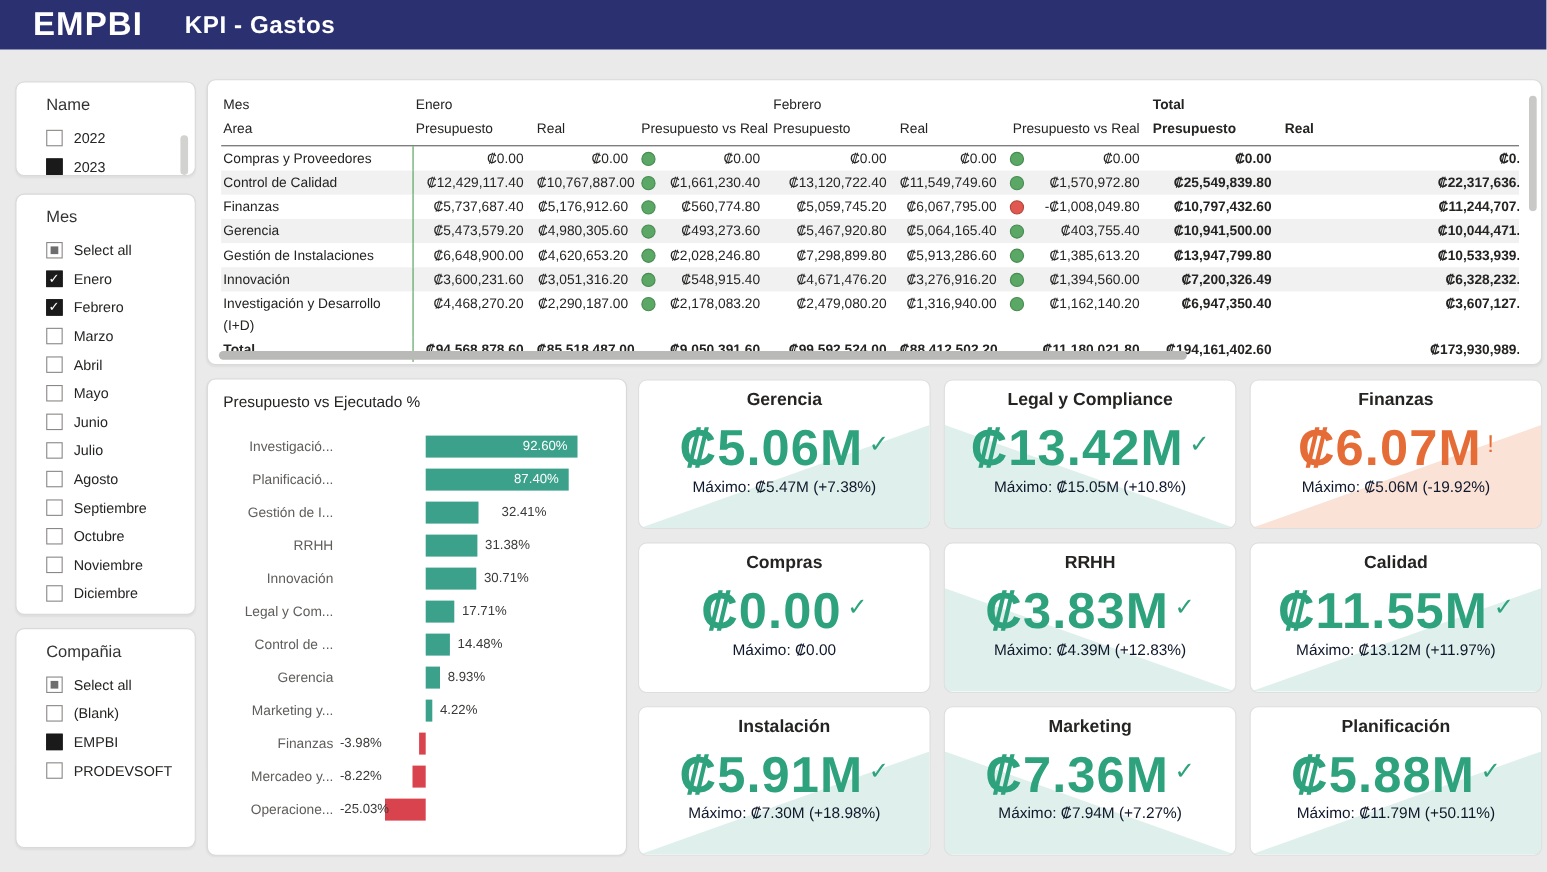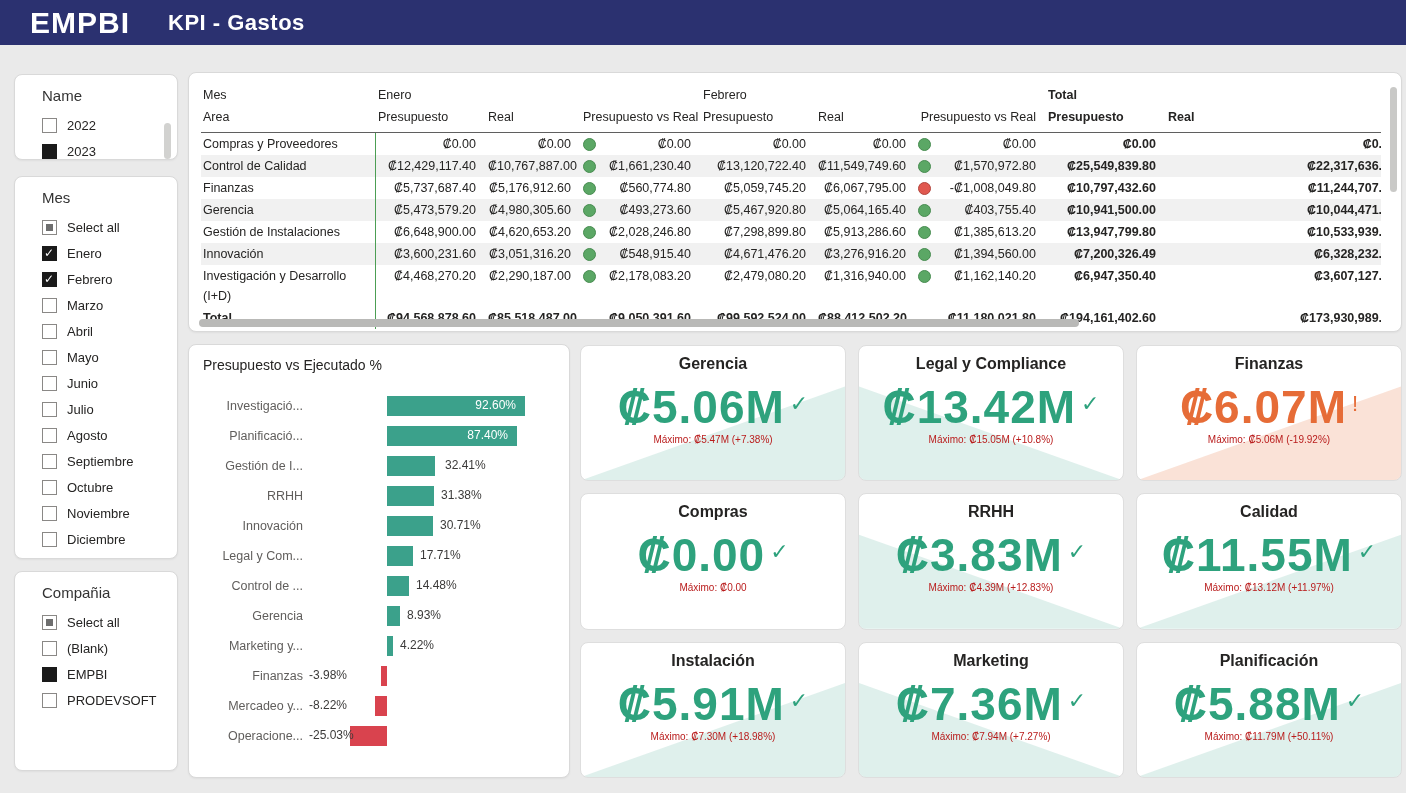--- a/index.html
+++ b/index.html
@@ -67,21 +67,21 @@
   .kpi-tri { position:absolute; left:0; right:0; top:30px; bottom:0; }
   .kpi-tri.up { clip-path:polygon(0 100%, 100% 10%, 100% 100%); }
   .kpi-tri.down { clip-path:polygon(0 10%, 0 100%, 100% 100%); }
   .kpi-tri.g { background:rgba(59,161,139,.16); }
   .kpi-tri.o { background:rgba(230,108,55,.20); }
   .kpi-title { position:relative; font-size:16px; font-weight:600; color:#252423; }
   .kpi-value { position:relative; font-size:46px; font-weight:700; margin-top:2px; line-height:58px; letter-spacing:1px; }
   .kpi-value.g { color:#2EA27D; }
   .kpi-value.o { color:#E66C37; }
   .kpi-status { font-size:22px; font-weight:400; margin-left:5px; vertical-align:12px; letter-spacing:0; }
-  .kpi-sub { position:relative; font-size:10px; color:#b91c1c; margin-top:-2px; }
+  .kpi-sub { position:relative; font-size:14px; color:#0f172a; margin-top:-2px; }
 </style>
 </head>
 <body>
 
 <div class="topbar">
   <div class="logo">EMPBI</div>
   <div class="page-title">KPI - Gastos</div>
 </div>
 
 <div class="card filter-card" id="filter-name" style="left:14px; top:74px; width:164px; height:86px;">
@@ -360,21 +360,21 @@
         <div class="blabel">Planificació...</div>
         <div class="bplot">
           <div class="bar pos" style="width: 130px; left: 78px;"></div>
           <div class="bval inside" style="left: 78px; width: 121px;">87.40%</div>
         </div>
       </div>
       <div class="brow">
         <div class="blabel">Gestión de I...</div>
         <div class="bplot">
           <div class="bar pos" style="width: 48px; left: 78px;"></div>
-          <div class="bval" style="left: 136px;">32.41%</div>
+          <div class="bval" style="left: 147px;">32.41%</div>
         </div>
       </div>
       <div class="brow">
         <div class="blabel">RRHH</div>
         <div class="bplot">
           <div class="bar pos" style="width: 47px; left: 78px;"></div>
           <div class="bval" style="left: 132px;">31.38%</div>
         </div>
       </div>
       <div class="brow">

